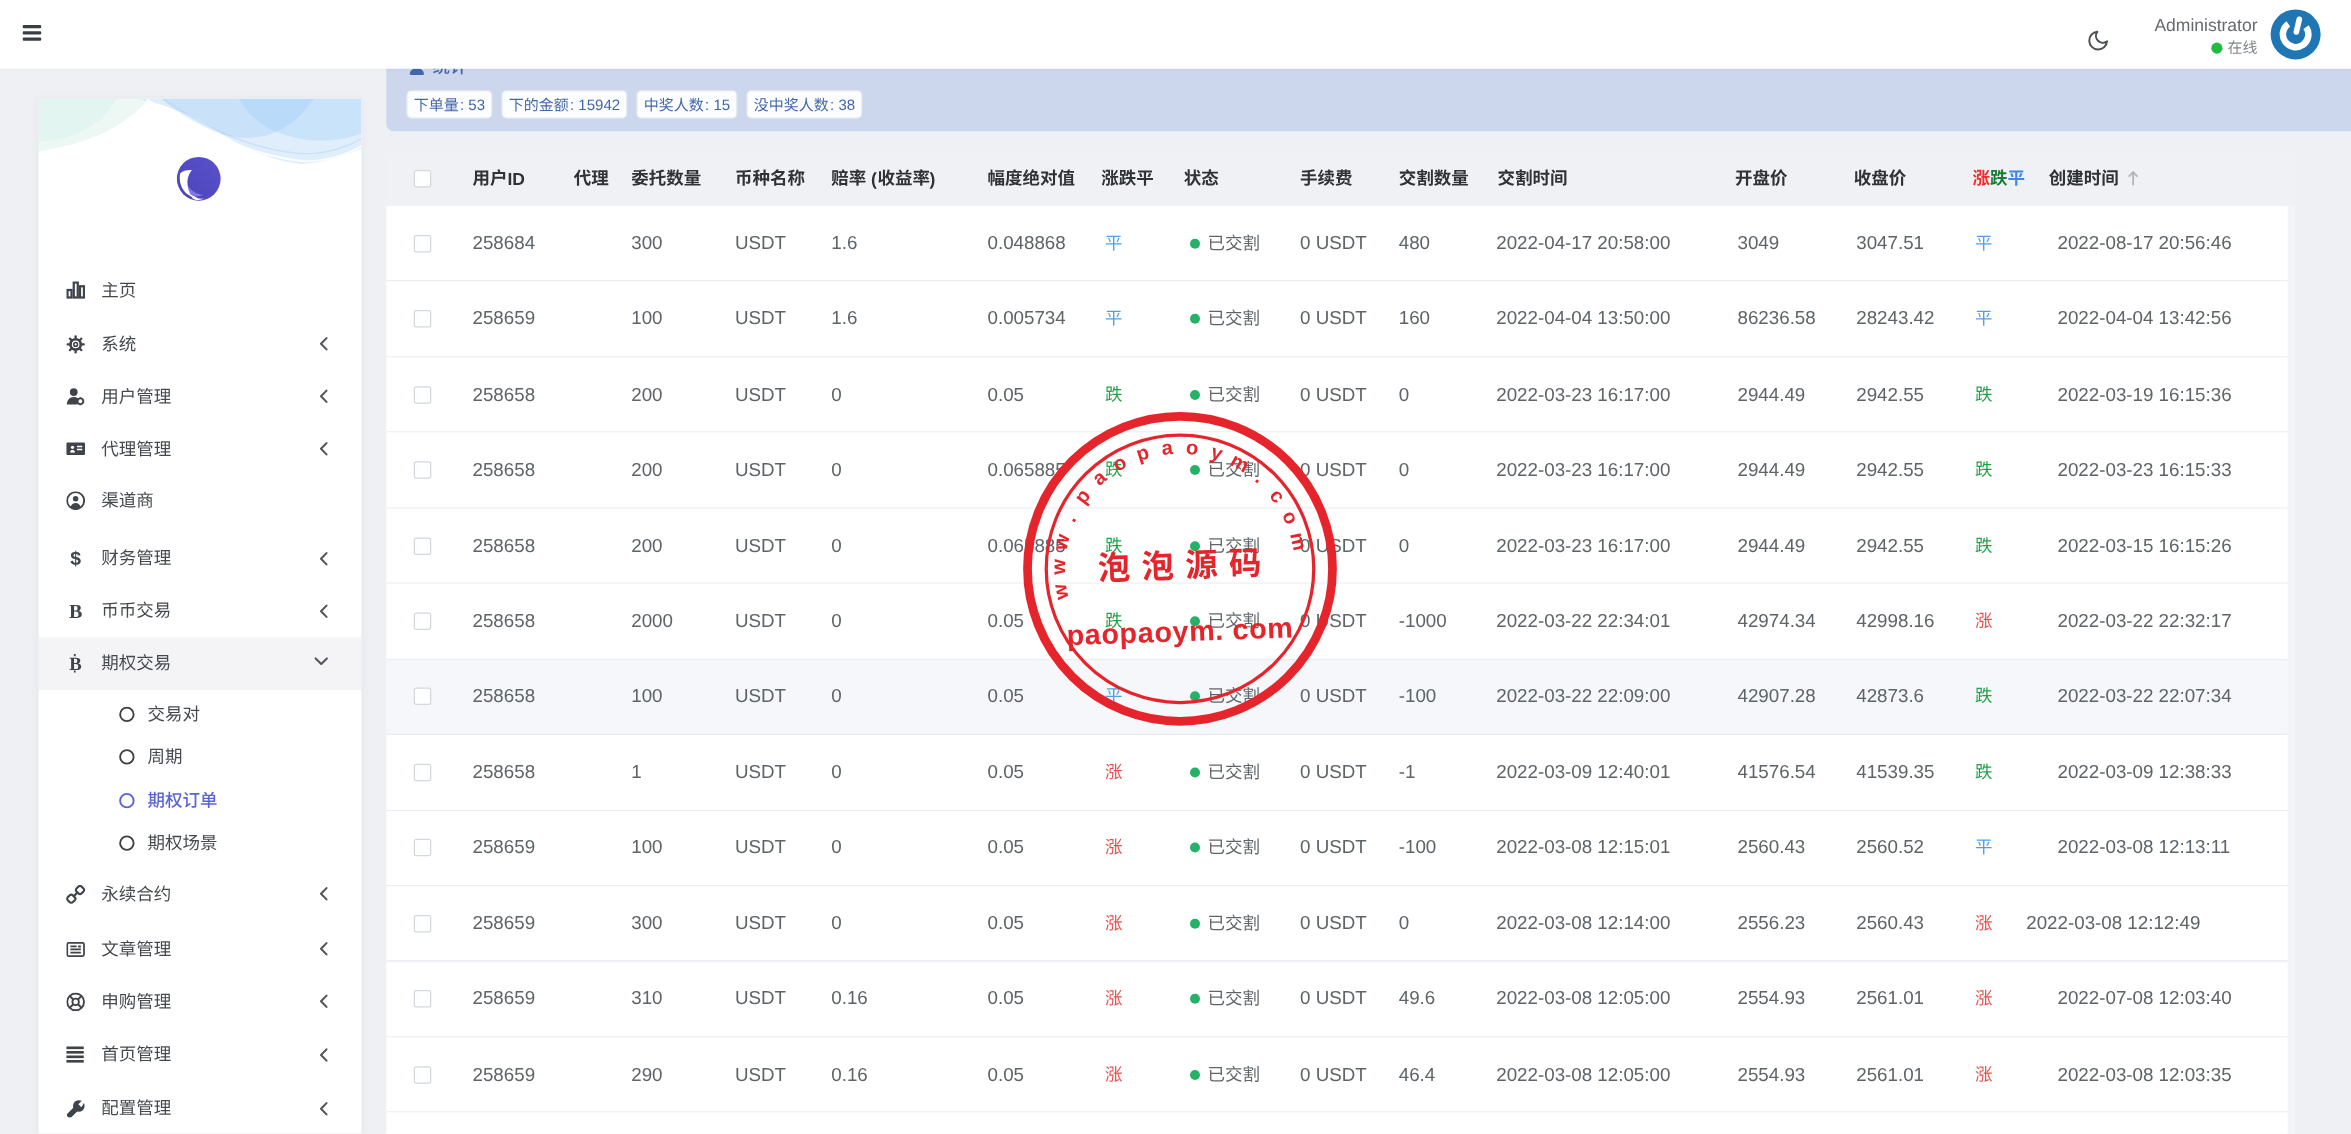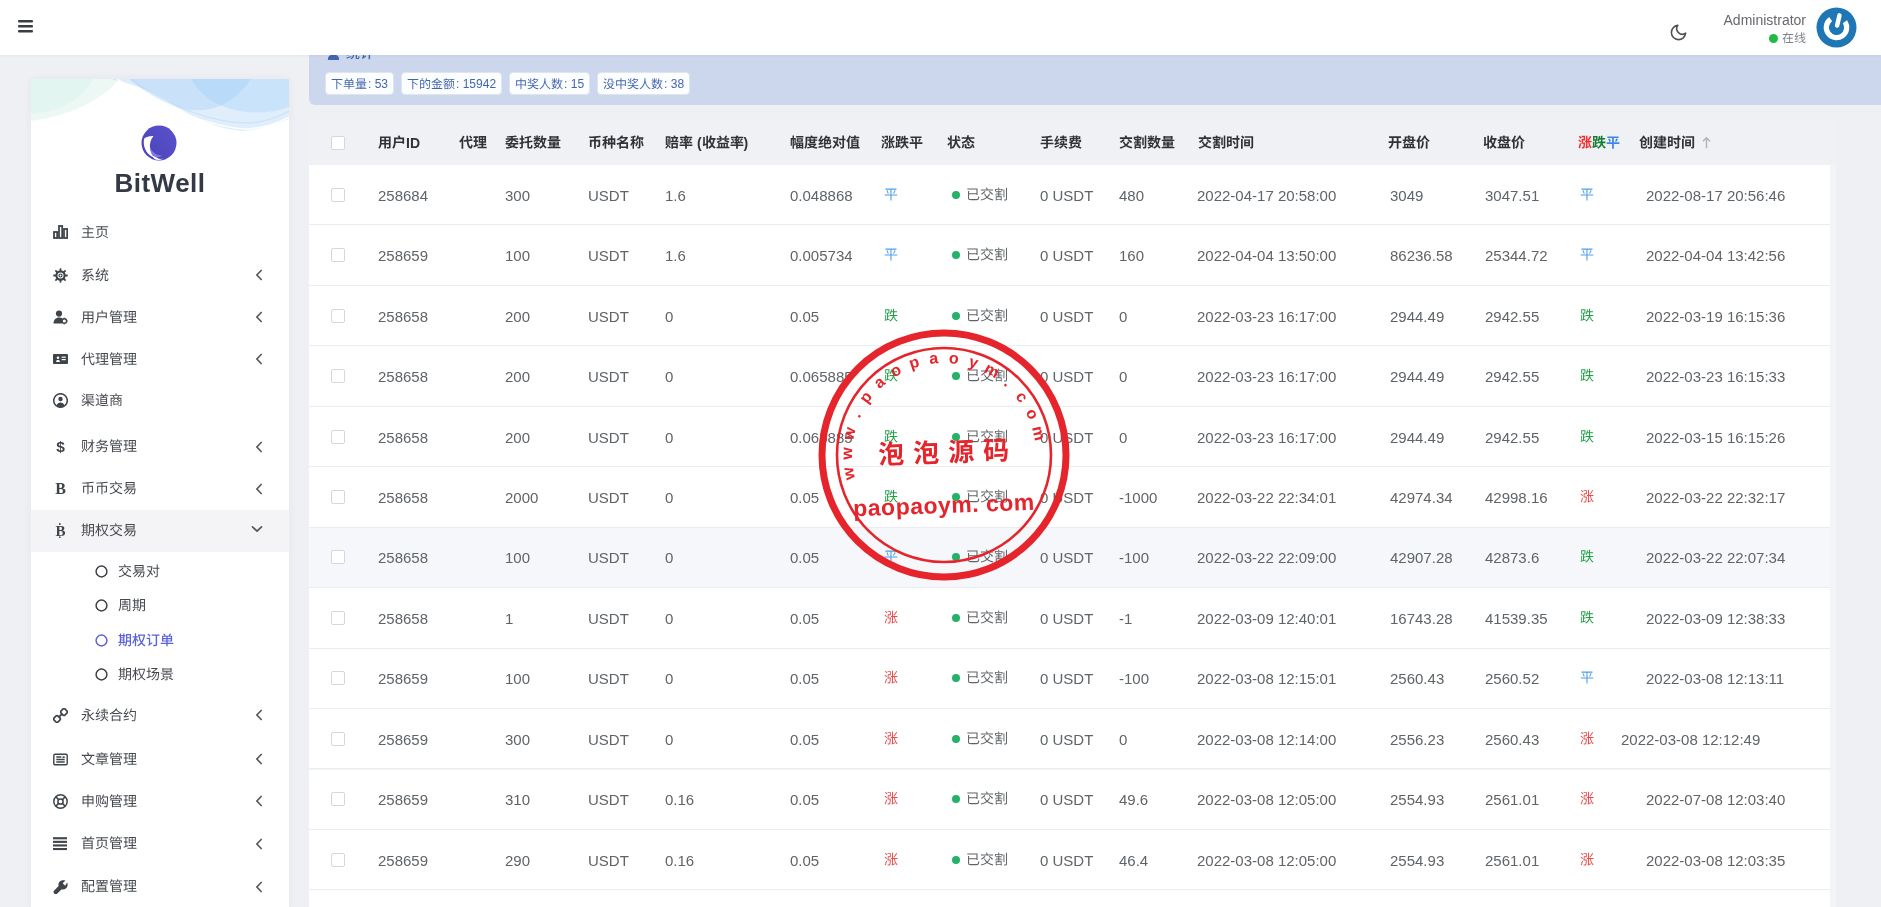--- a/index.html
+++ b/index.html
@@ -246,21 +246,20 @@
         <linearGradient id="lg" x1="0" y1="1" x2="1" y2="0">
           <stop offset="0" stop-color="#4a43b8"></stop>
           <stop offset="1" stop-color="#5a52cc"></stop>
         </linearGradient>
       </defs>
       <circle cx="18" cy="18" r="17.5" fill="url(#lg)"></circle>
       <path d="M3.2,13.5 C1.8,19.5 3.8,26.5 9.5,30.8 C11.8,32.4 14.4,33.4 17,33.6 C12.6,30.9 9.9,27.4 9.1,23 C8.4,18.9 9.6,14.6 12.5,11 C8.9,10.7 5.4,11.6 3.2,13.5 Z" fill="#fff"></path>
       <path d="M9.1,23 C11.5,27.5 15.8,30.5 21.5,30.8 C18.2,32.6 14.3,32.6 11.6,30.8 C10.2,28.6 9.3,26 9.1,23 Z" fill="#8476e6"></path>
       <path d="M11.6,30.8 C14.6,33.2 18.6,34.3 22.5,33.8 C19.4,35.3 15.8,35.3 13.4,33.9 C12.6,33 12,32 11.6,30.8 Z" fill="#fff"></path>
     </svg>
-    <div id="brand">BitWell</div>
     <div class="mi" style="top:132.8px">
       <span class="mic">
         <svg width="15" height="15" viewBox="0 0 15 15">
           <g fill="none" stroke="#3f444a" stroke-width="1.8">
             <rect x="1" y="7" width="3.2" height="6"></rect>
             <rect x="6" y="1" width="3.2" height="12"></rect>
             <rect x="11" y="4" width="3.2" height="9"></rect>
           </g>
         </svg>
       </span>
@@ -839,21 +838,21 @@
             <use href="#g92" x="0"></use>
             <use href="#g30" x="1000"></use>
             <use href="#g93" x="2000"></use>
           </g>
         </svg>
       </span>
       <span class="lt" style="left:731px">0 USDT</span>
       <span class="lt" style="left:810px">160</span>
       <span class="lt" style="left:888px">2022-04-04 13:50:00</span>
       <span class="lt" style="left:1081px">86236.58</span>
-      <span class="lt" style="left:1176px">25344.72</span>
+      <span class="lt" style="left:1176px">28243.42</span>
       <span class="cjk" style="left:1271px">
         <svg width="14.0" height="17.5" style="overflow:visible">
           <g fill="#4e9fe8" transform="matrix(0.014000,0,0,-0.014000,0,13.16)">
             <use href="#g91" x="0"></use>
           </g>
         </svg>
       </span>
       <span class="lt" style="left:1337px">2022-04-04 13:42:56</span>
     </div>
     <div class="row" style="top:164.90px">
@@ -1066,21 +1065,21 @@
           <g fill="#5f6468" transform="matrix(0.014000,0,0,-0.014000,0,13.16)">
             <use href="#g92" x="0"></use>
             <use href="#g30" x="1000"></use>
             <use href="#g93" x="2000"></use>
           </g>
         </svg>
       </span>
       <span class="lt" style="left:731px">0 USDT</span>
       <span class="lt" style="left:810px">-1</span>
       <span class="lt" style="left:888px">2022-03-09 12:40:01</span>
-      <span class="lt" style="left:1081px">16743.28</span>
+      <span class="lt" style="left:1081px">41576.54</span>
       <span class="lt" style="left:1176px">41539.35</span>
       <span class="cjk" style="left:1271px">
         <svg width="14.0" height="17.5" style="overflow:visible">
           <g fill="#21a145" transform="matrix(0.014000,0,0,-0.014000,0,13.16)">
             <use href="#g94" x="0"></use>
           </g>
         </svg>
       </span>
       <span class="lt" style="left:1337px">2022-03-09 12:38:33</span>
     </div>

